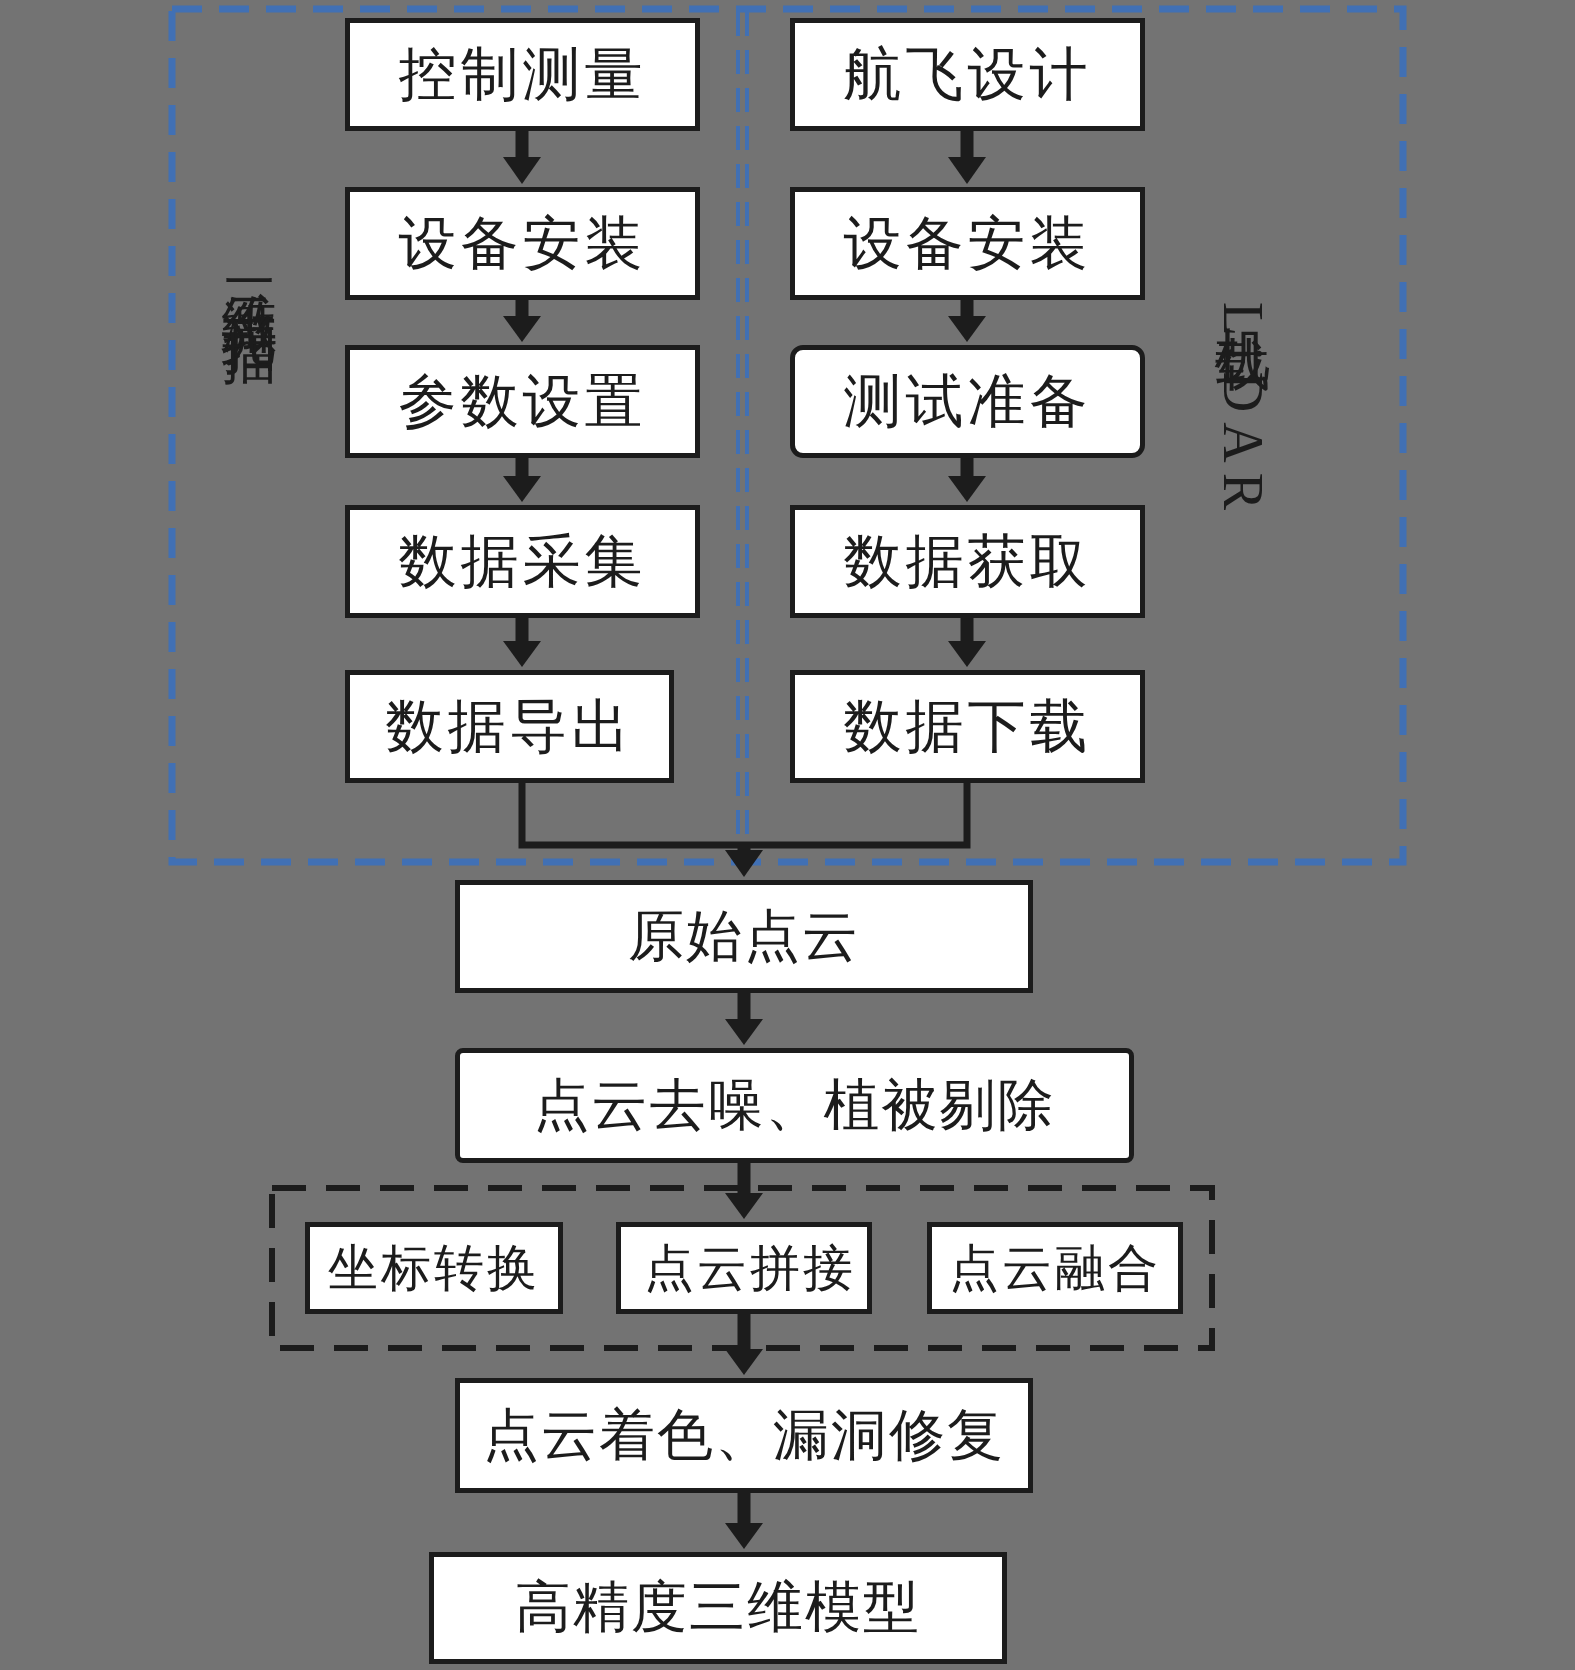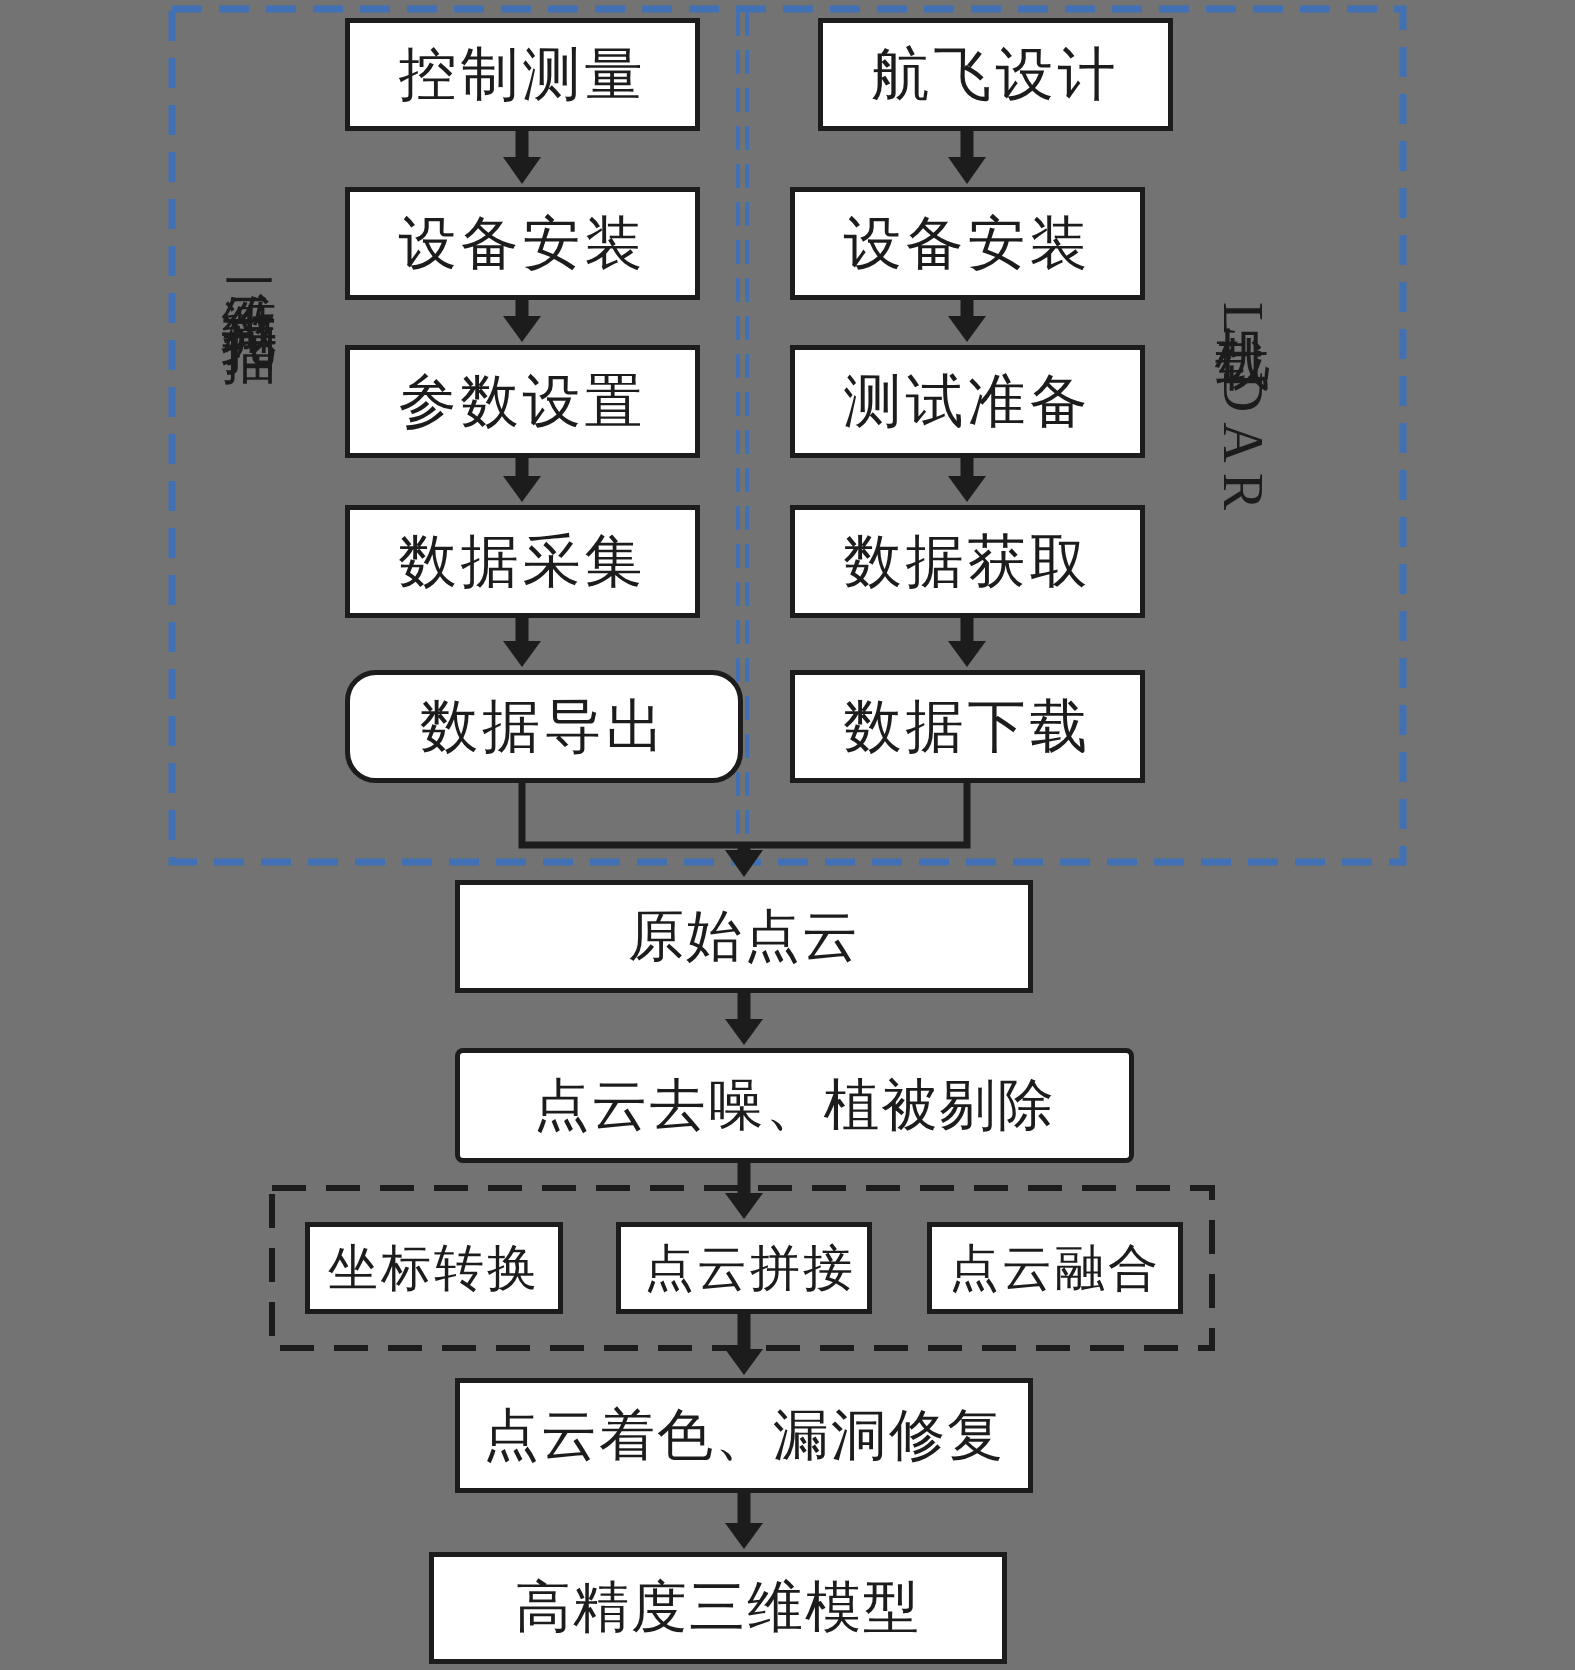--- a/index.html
+++ b/index.html
@@ -93,25 +93,25 @@
         </g>
     </g>
 
     <rect x="272" y="1188" width="940" height="160" fill="none" stroke="#1C1C1C" stroke-width="6" stroke-dasharray="34 20"></rect>
   </svg>
 
   <div class="b" style="left:345px;top:18px;width:355px;height:113px;">控制测量</div>
   <div class="b" style="left:345px;top:187px;width:355px;height:113px;">设备安装</div>
   <div class="b" style="left:345px;top:345px;width:355px;height:113px;">参数设置</div>
   <div class="b" style="left:345px;top:505px;width:355px;height:113px;">数据采集</div>
-  <div class="b" style="left:345px;top:670px;width:398px;height:113px;border-radius:31px;">数据导出</div>
+  <div class="b" style="left:345px;top:670px;width:329px;height:113px;">数据导出</div>
 
-  <div class="b" style="left:790px;top:18px;width:355px;height:113px;margin-left:28px;">航飞设计</div>
+  <div class="b" style="left:790px;top:18px;width:355px;height:113px;">航飞设计</div>
   <div class="b" style="left:790px;top:187px;width:355px;height:113px;">设备安装</div>
-  <div class="b" style="left:790px;top:345px;width:355px;height:113px;">测试准备</div>
+  <div class="b" style="left:790px;top:345px;width:355px;height:113px;border-radius:13px;">测试准备</div>
   <div class="b" style="left:790px;top:670px;width:355px;height:113px;">数据下载</div>
   <div class="b" style="left:790px;top:505px;width:355px;height:113px;">数据获取</div>
 
   <div class="v-label" style="left:222px;top:236px;">三维激光扫描</div>
   <div class="v-label" style="left:1215px;top:282px;">机载LiDAR</div>
 
   <div class="b wide" style="left:455px;top:880px;width:578px;height:113px;">原始点云</div>
   <div class="b wide" style="left:455px;top:1048px;width:679px;height:115px;border-radius:8px;">点云去噪、植被剔除</div>
   <div class="b wide" style="left:455px;top:1378px;width:578px;height:115px;">点云着色、漏洞修复</div>
   <div class="b wide" style="left:429px;top:1552px;width:578px;height:112px;">高精度三维模型</div>

